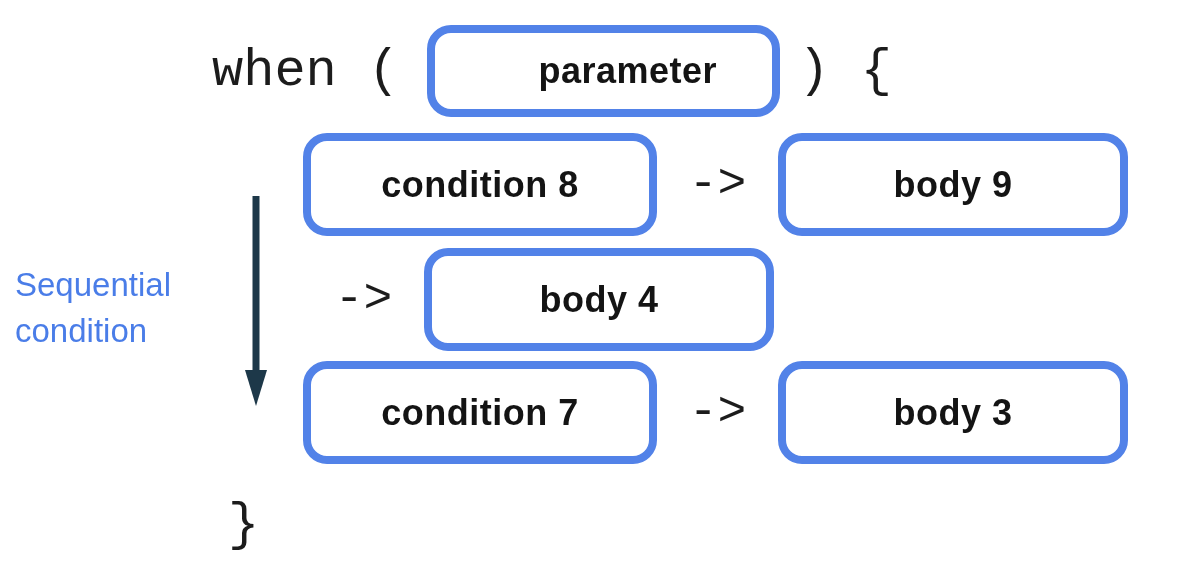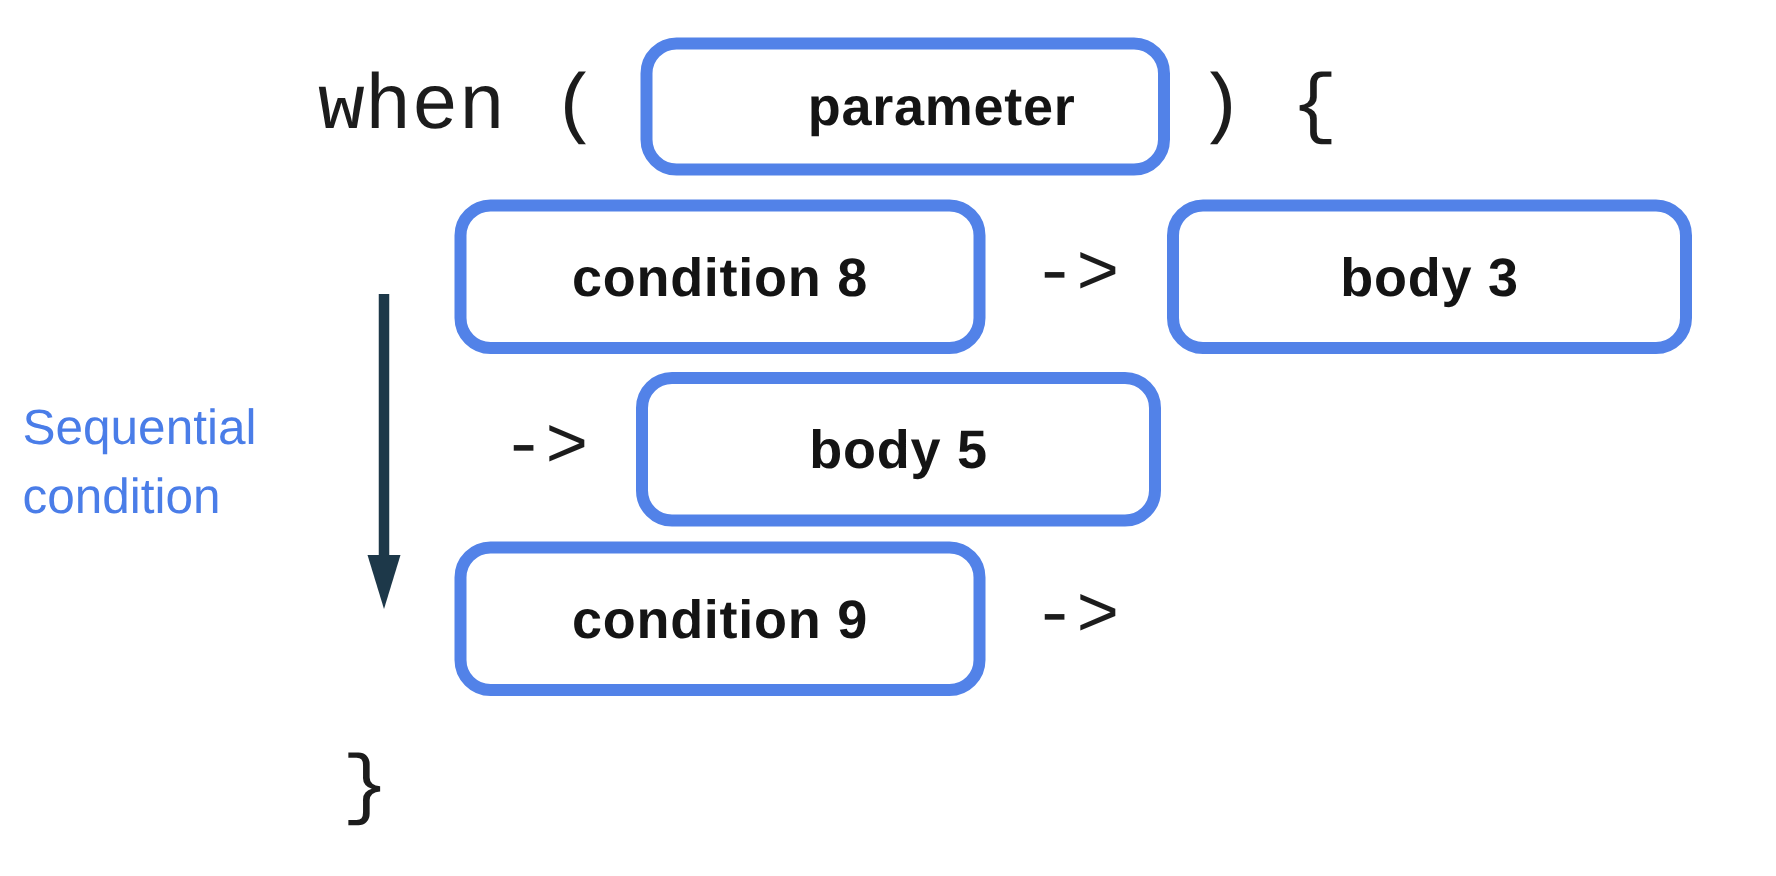--- a/index.html
+++ b/index.html
@@ -75,36 +75,39 @@
     </div>
     <span class="code">) {</span>
   </div>
 
   <div class="row row-1">
     <div class="box cond-box">
       <span>condition 8</span>
     </div>
     <div class="arrow-cell code">-&gt;</div>
     <div class="box body-box">
-      <span>body 3</span>
+      <span>body 9</span>
     </div>
   </div>
 
   <div class="row row-2">
     <div class="arrow-cell code">-&gt;</div>
     <div class="box body-box">
-      <span>body 5</span>
+      <span>body 4</span>
     </div>
   </div>
 
   <div class="row row-3">
     <div class="box cond-box">
-      <span>condition 9</span>
+      <span>condition 7</span>
     </div>
     <div class="arrow-cell code">-&gt;</div>
+    <div class="box body-box">
+      <span>body 3</span>
+    </div>
   </div>
 
   <span class="code brace-close">}</span>
 
   <div class="note">
     <div>Sequential</div>
     <div>condition</div>
   </div>
 
   <svg class="seq-arrow" width="32" height="212" viewBox="0 0 32 212" aria-hidden="true">

